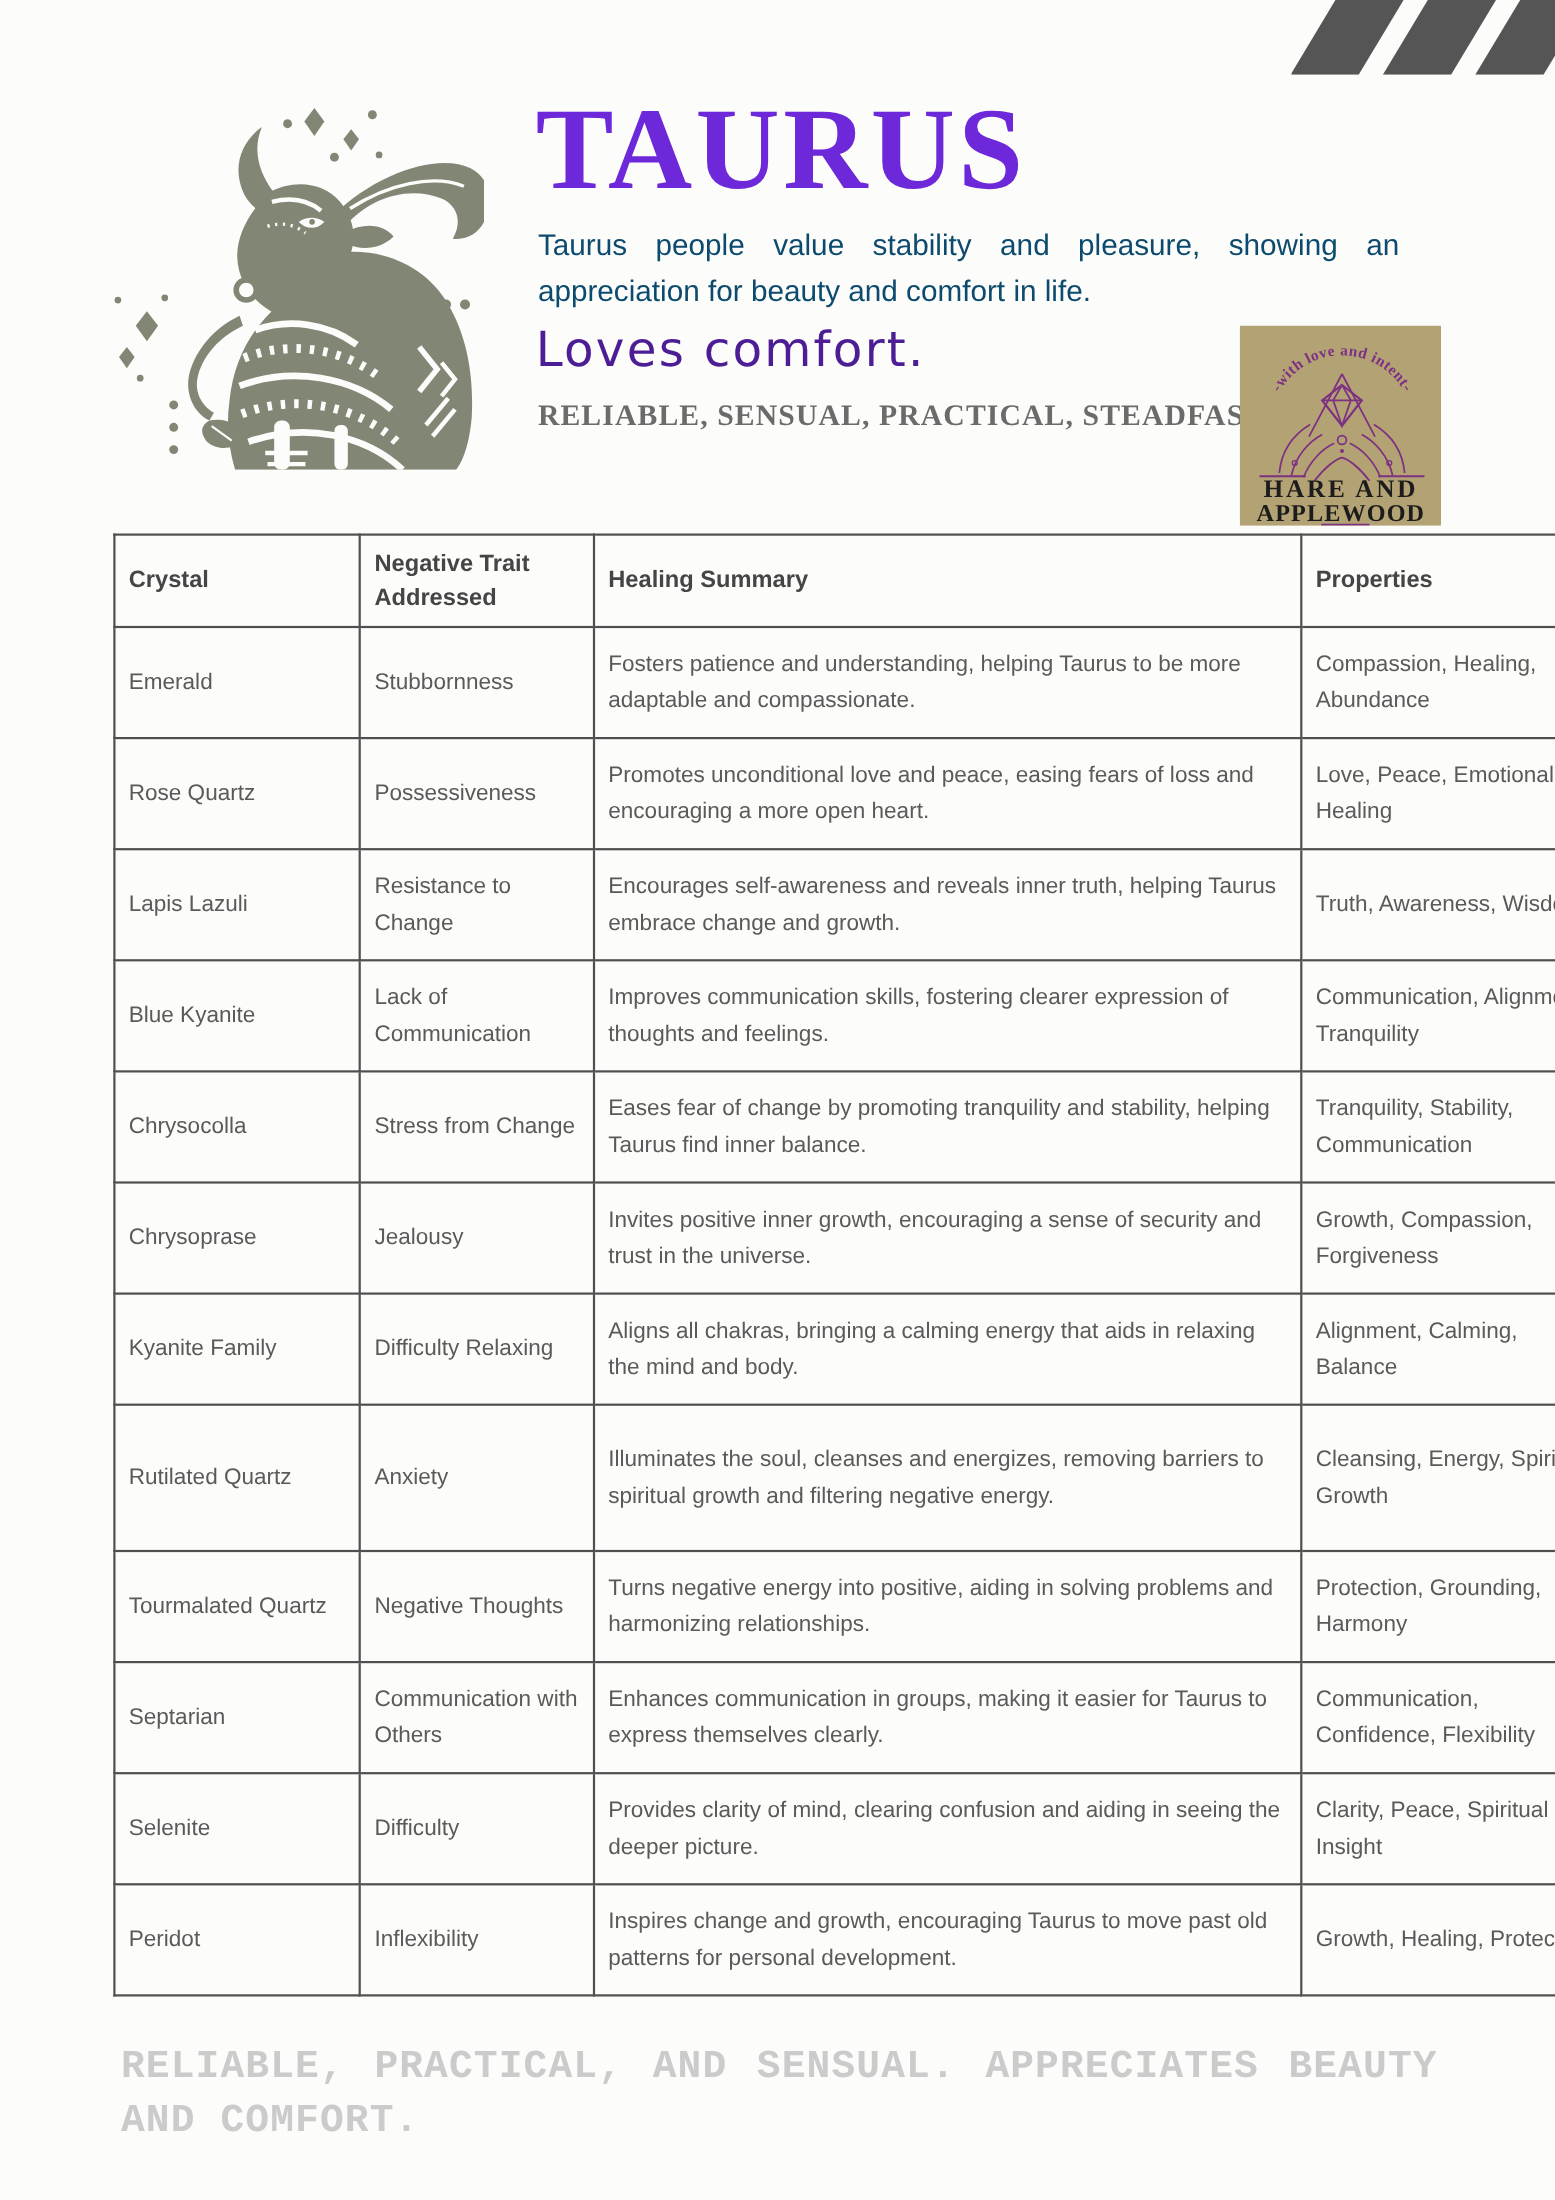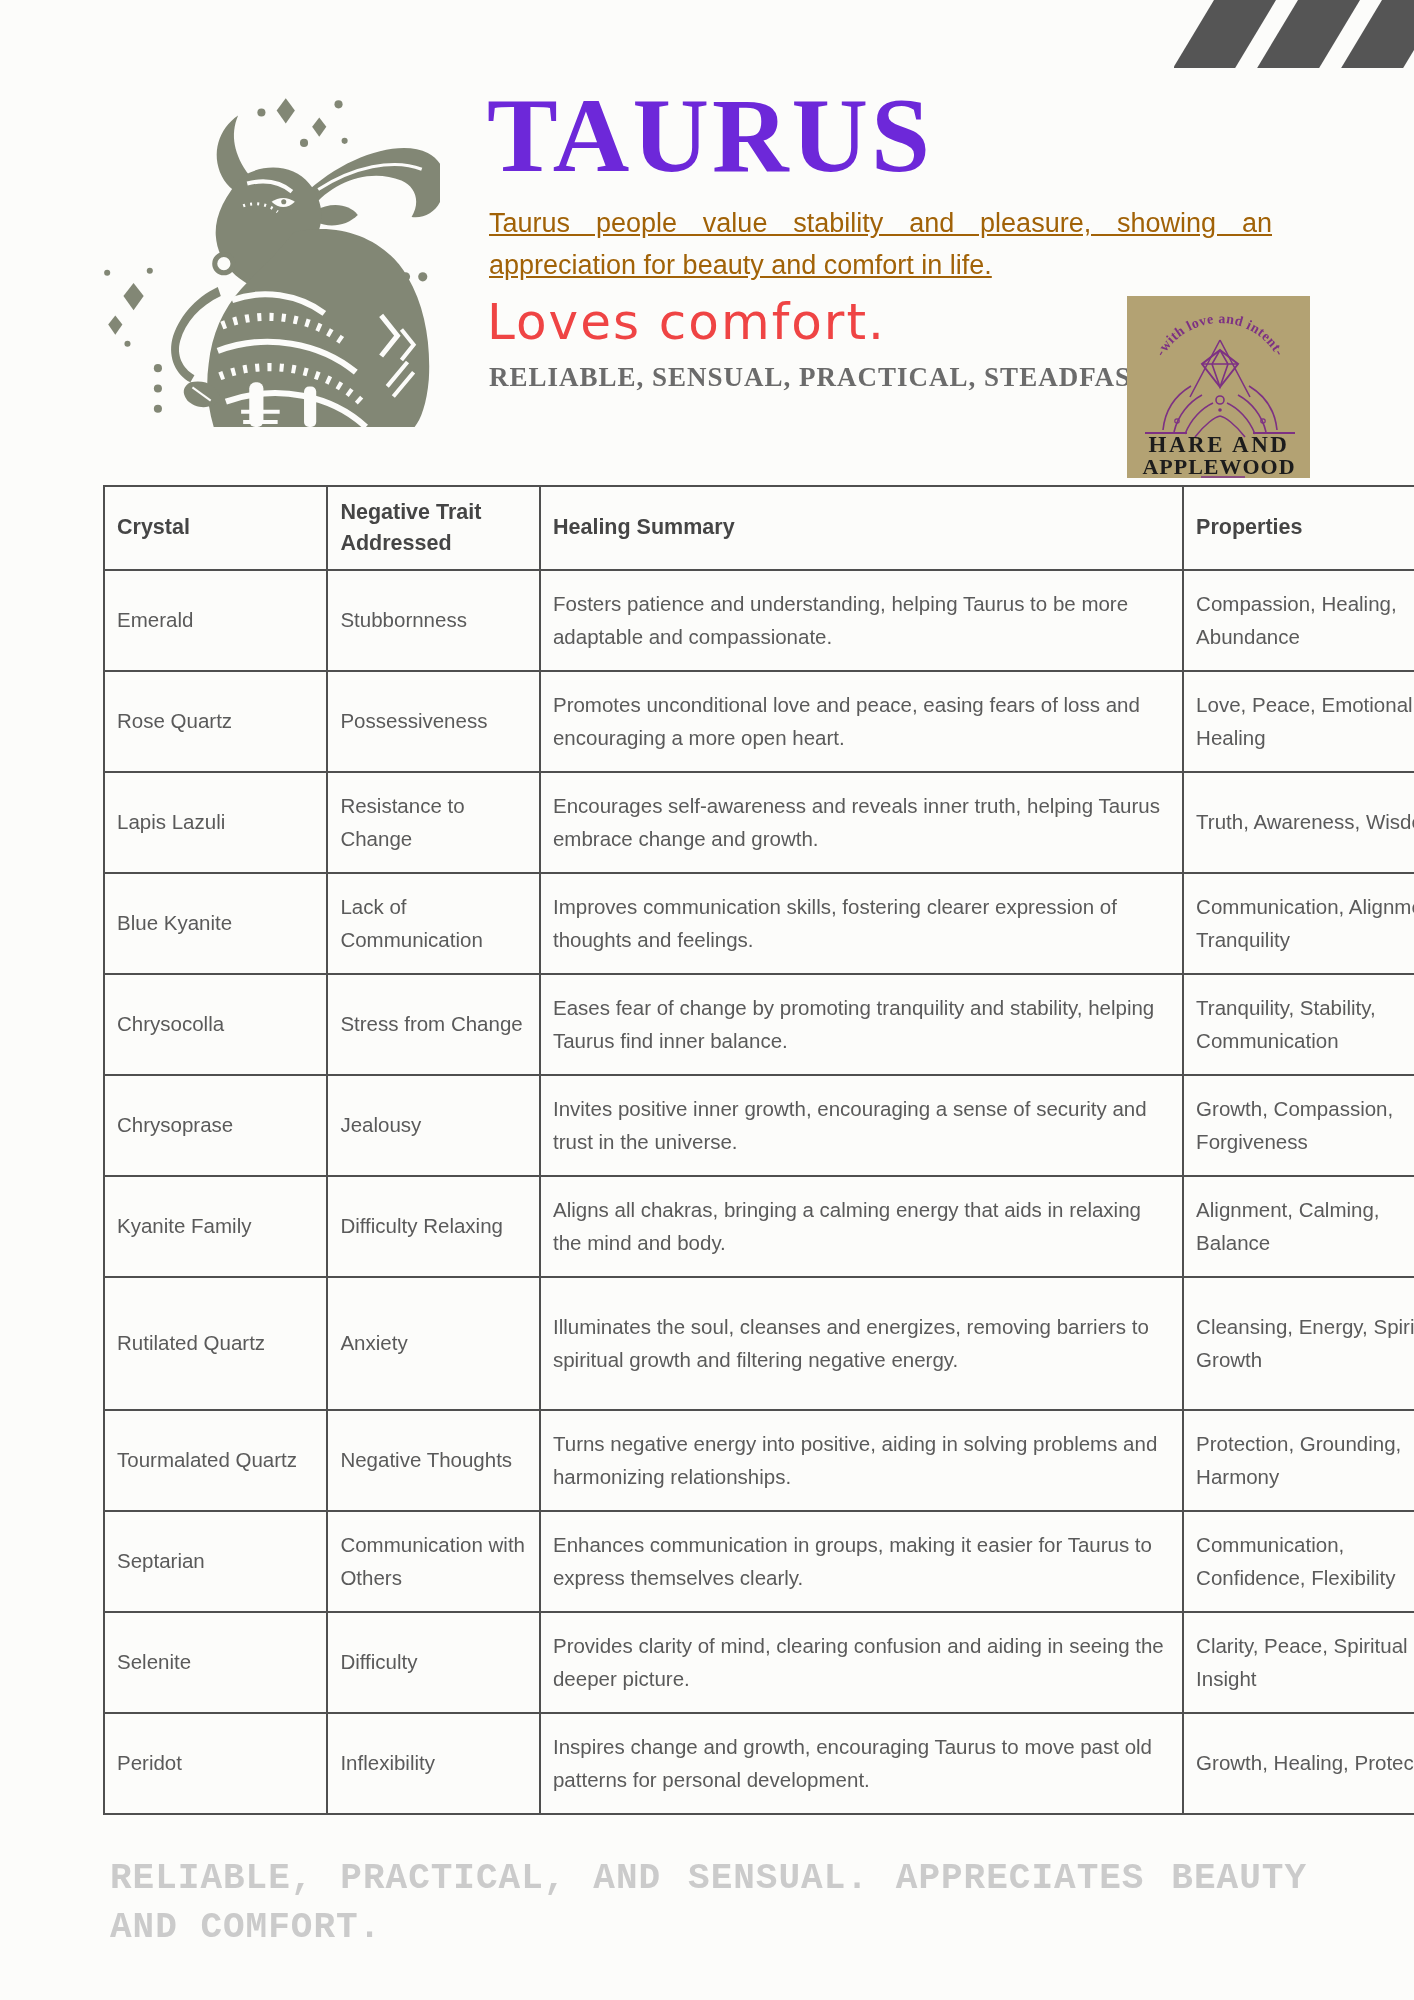--- a/index.html
+++ b/index.html
@@ -15,28 +15,27 @@
 
   
   .bull-wrap{position:absolute;left:95px;top:82px;width:345px;height:345px;}
   .page-title{
     position:absolute;left:487px;top:78px;
     font-family:"Liberation Serif",serif;font-weight:bold;
     font-size:106px;line-height:1.1;letter-spacing:3px;color:#6d28d9;
   }
   .intro{
     position:absolute;left:489px;top:203px;width:783px;
-    font-size:27px;line-height:1.55;color:#a16207;
+    font-size:27px;line-height:1.55;color:#0c4a6e;
     text-align:justify;
-    text-decoration:underline;
   }
   .tagline{
     position:absolute;left:487px;top:293px;
     font-family:"DejaVu Sans",sans-serif;
-    font-size:50px;letter-spacing:2px;color:#ef4444;
+    font-size:44px;letter-spacing:2px;color:#4c1d95;
   }
   .traits{
     position:absolute;left:489px;top:362px;
     font-family:"Liberation Serif",serif;font-weight:bold;
     font-size:27px;letter-spacing:1px;color:#6b6b6b;
   }
   .logo-wrap{position:absolute;left:1127px;top:296px;width:183px;height:182px;}
 
   
   .crystal-table{

